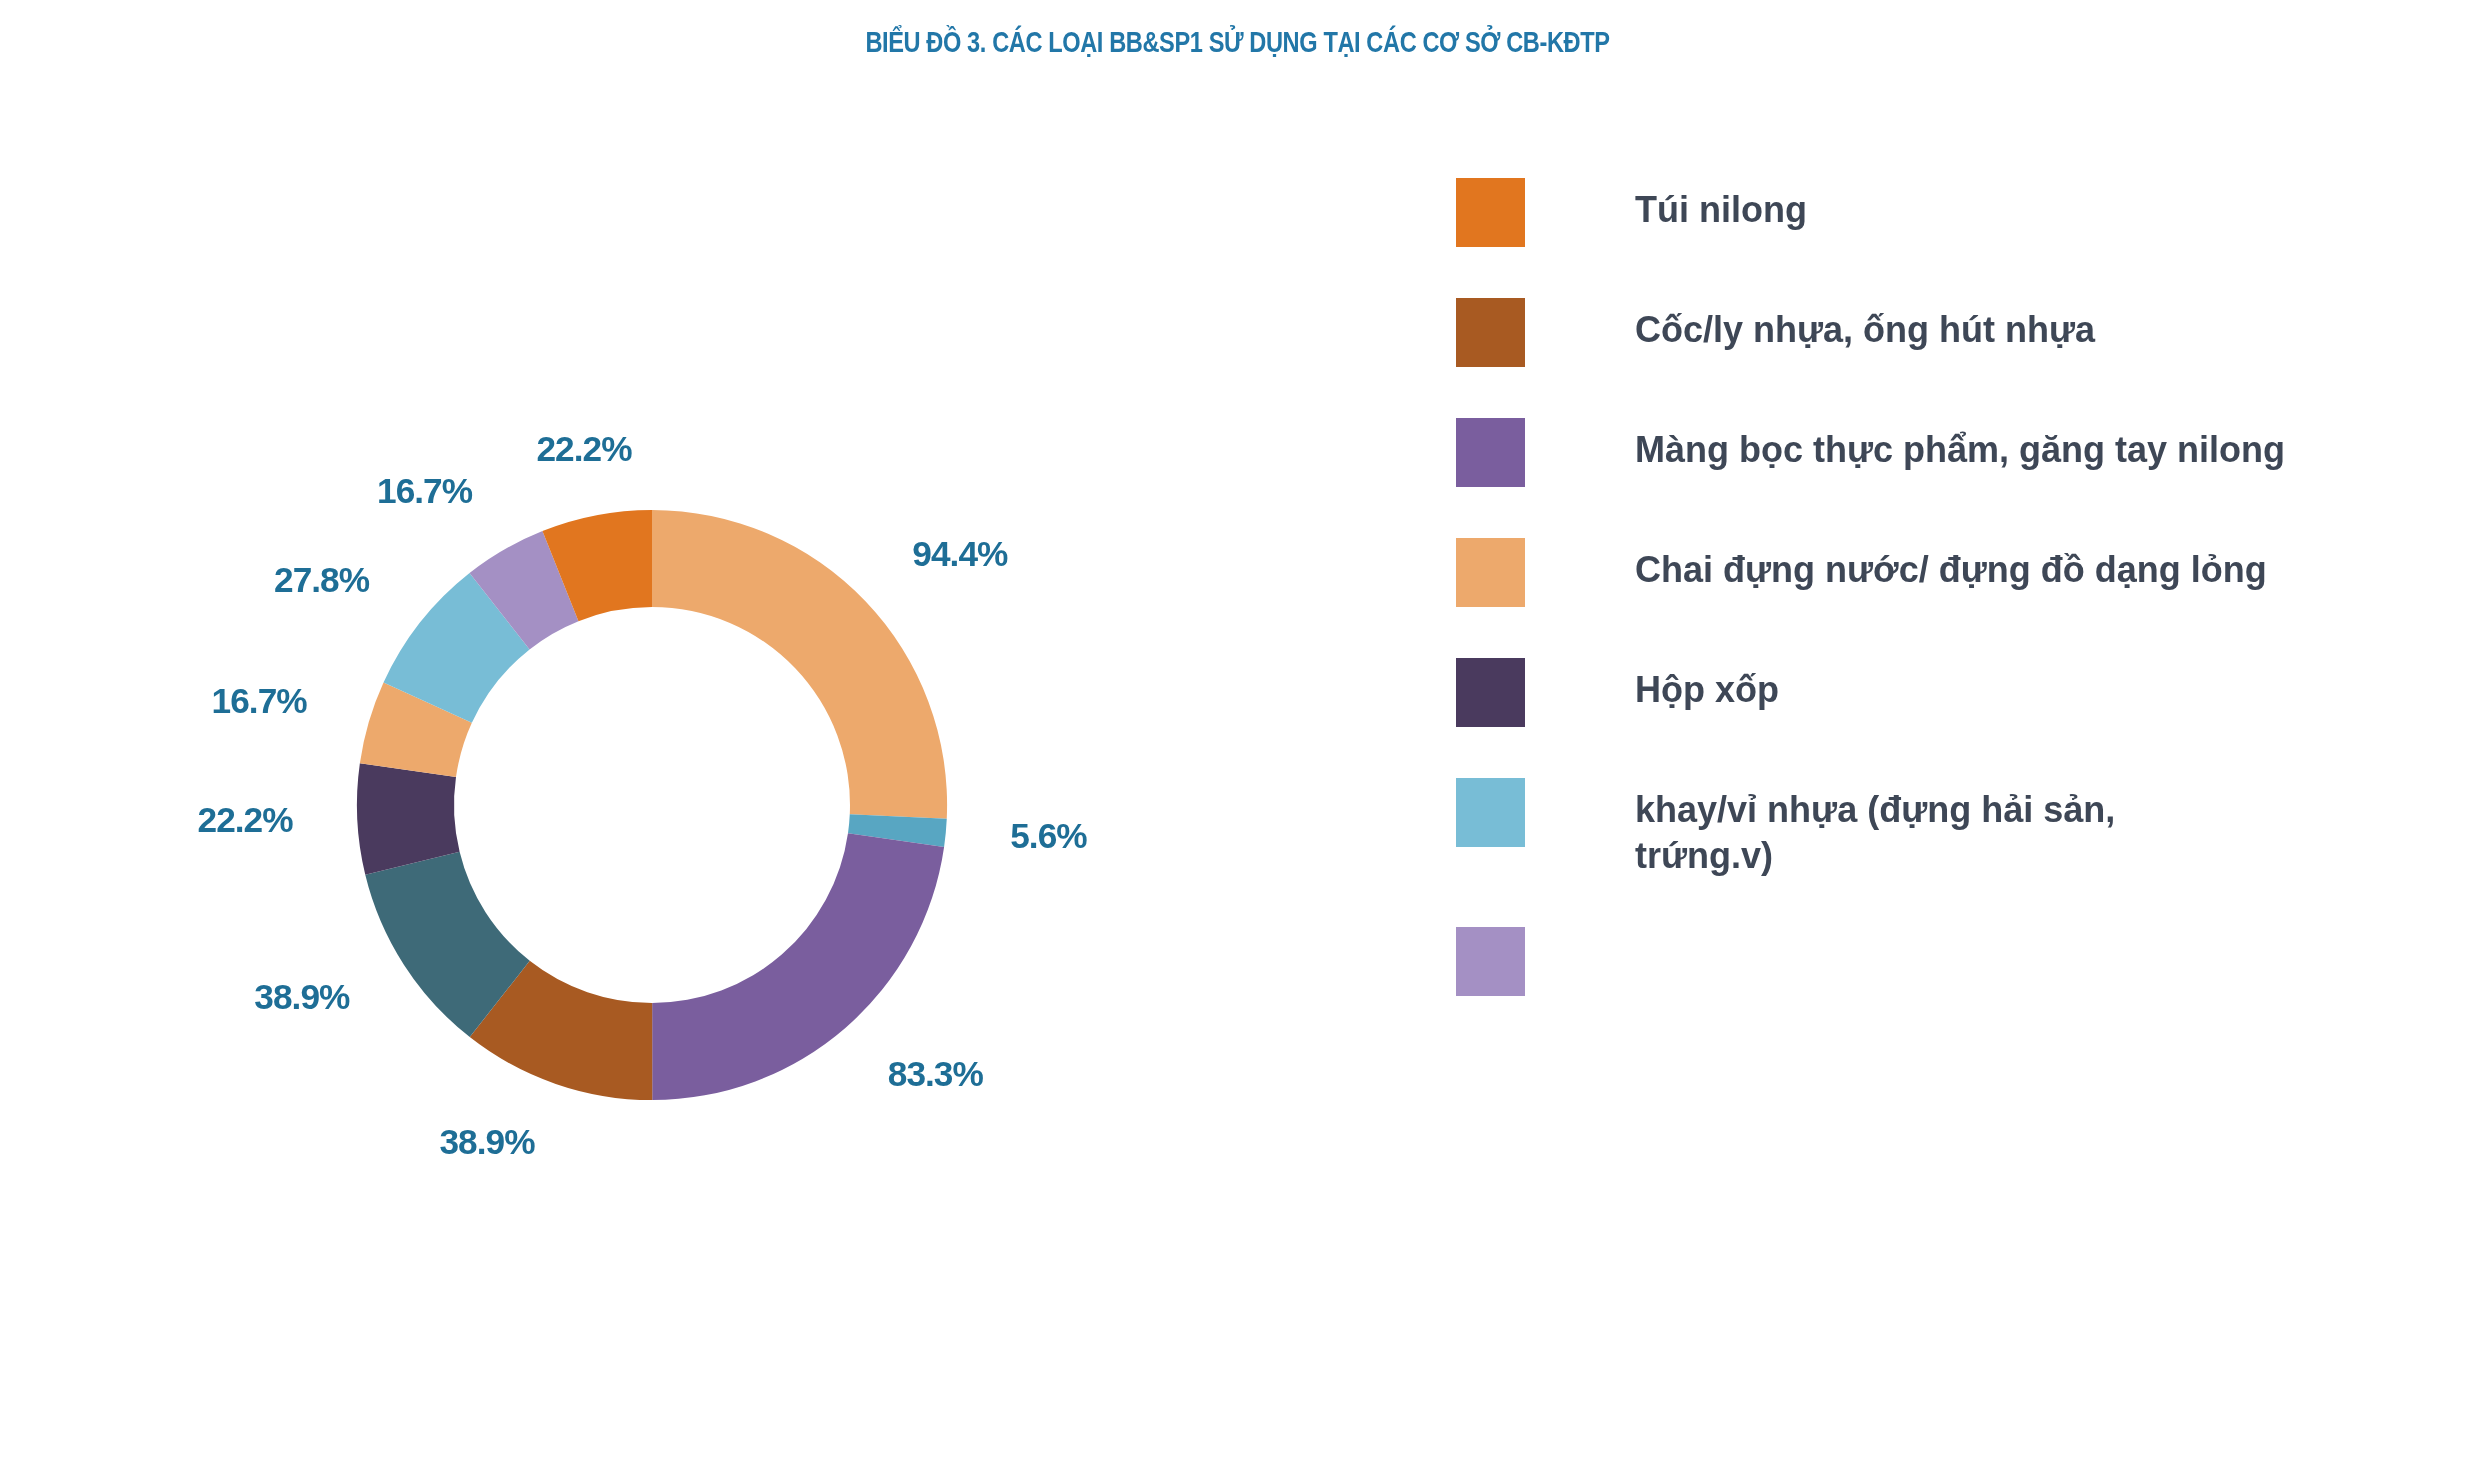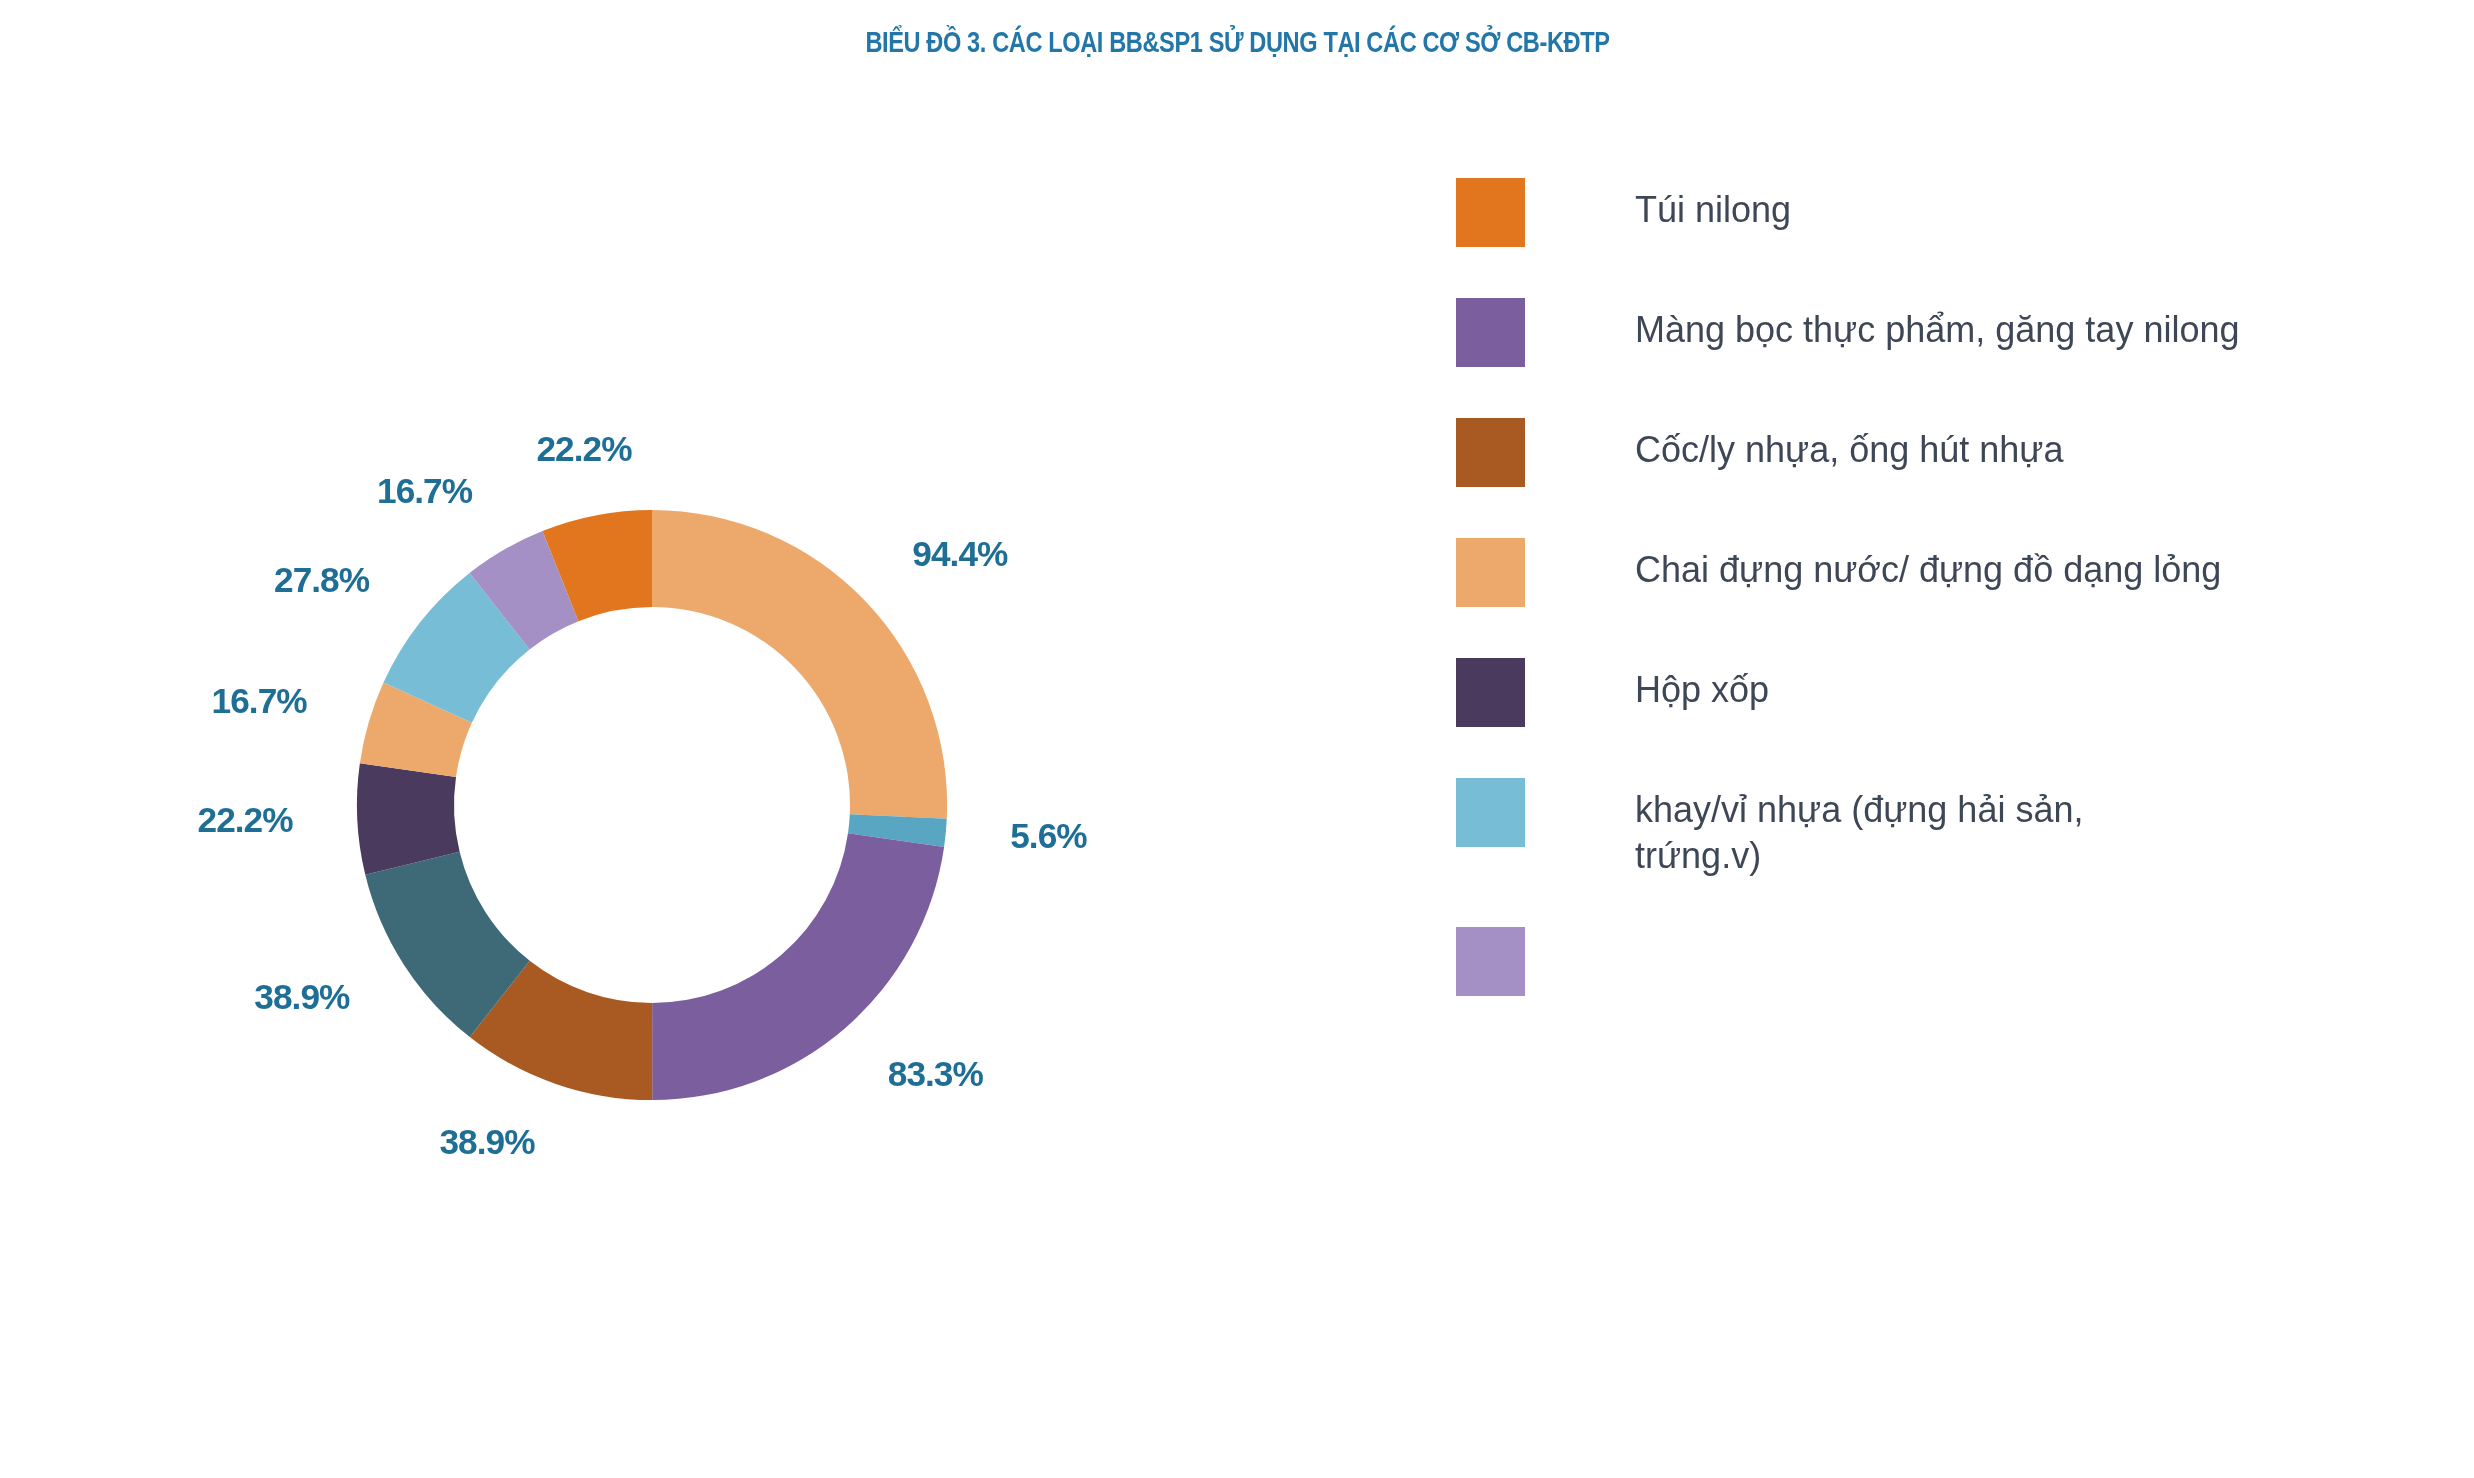--- a/index.html
+++ b/index.html
@@ -30,20 +30,21 @@
     font-size:37px;
     letter-spacing:-1px;
   }
   #legend{
     position:absolute;left:1456px;top:176px;width:970px;
   }
   .legend-row{
     display:flex;align-items:flex-start;
     margin-bottom:46px;
     min-height:74px;
+    font-weight:bold;
   }
   .legend-row:last-child{margin-bottom:0;}
   .legend-swatch{
     width:69px;height:69px;flex:0 0 69px;margin-top:1.9px;
   }
   .legend-label{
     margin-left:110px;
     color:#3E4756;
     font-size:36px;
     line-height:1.28;
@@ -87,26 +88,26 @@
     </svg>
   </div>
 </div>
 
 <div id="legend">
     <div class="legend-row">
       <div class="legend-swatch" style="background: rgb(225, 118, 31);"></div>
       <div class="legend-label">Túi nilong</div>
     </div>
     <div class="legend-row">
+      <div class="legend-swatch" style="background: rgb(168, 90, 34);"></div>
+      <div class="legend-label">Cốc/ly nhựa, ống hút nhựa</div>
+    </div>
+    <div class="legend-row">
       <div class="legend-swatch" style="background: rgb(122, 94, 158);"></div>
       <div class="legend-label">Màng bọc thực phẩm, găng tay nilong</div>
-    </div>
-    <div class="legend-row">
-      <div class="legend-swatch" style="background: rgb(168, 90, 34);"></div>
-      <div class="legend-label">Cốc/ly nhựa, ống hút nhựa</div>
     </div>
     <div class="legend-row">
       <div class="legend-swatch" style="background: rgb(237, 169, 108);"></div>
       <div class="legend-label">Chai đựng nước/ đựng đồ dạng lỏng</div>
     </div>
     <div class="legend-row">
       <div class="legend-swatch" style="background: rgb(74, 58, 94);"></div>
       <div class="legend-label">Hộp xốp</div>
     </div>
     <div class="legend-row">

